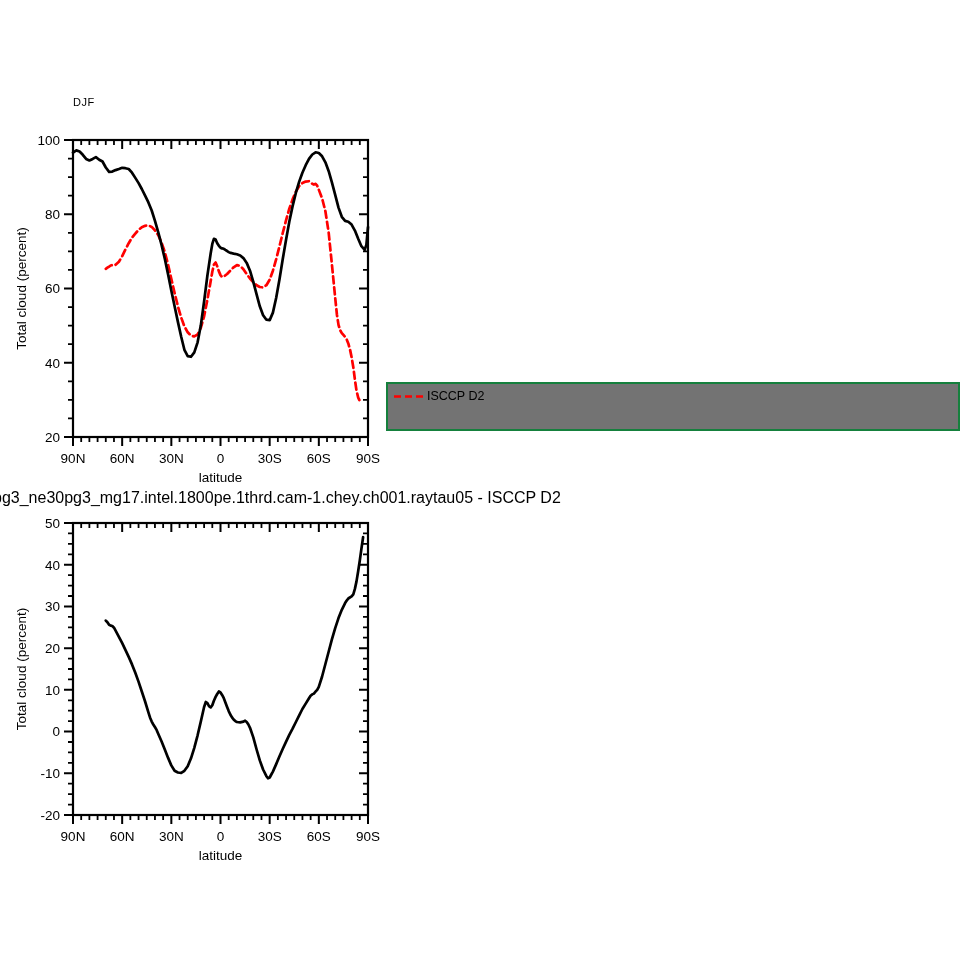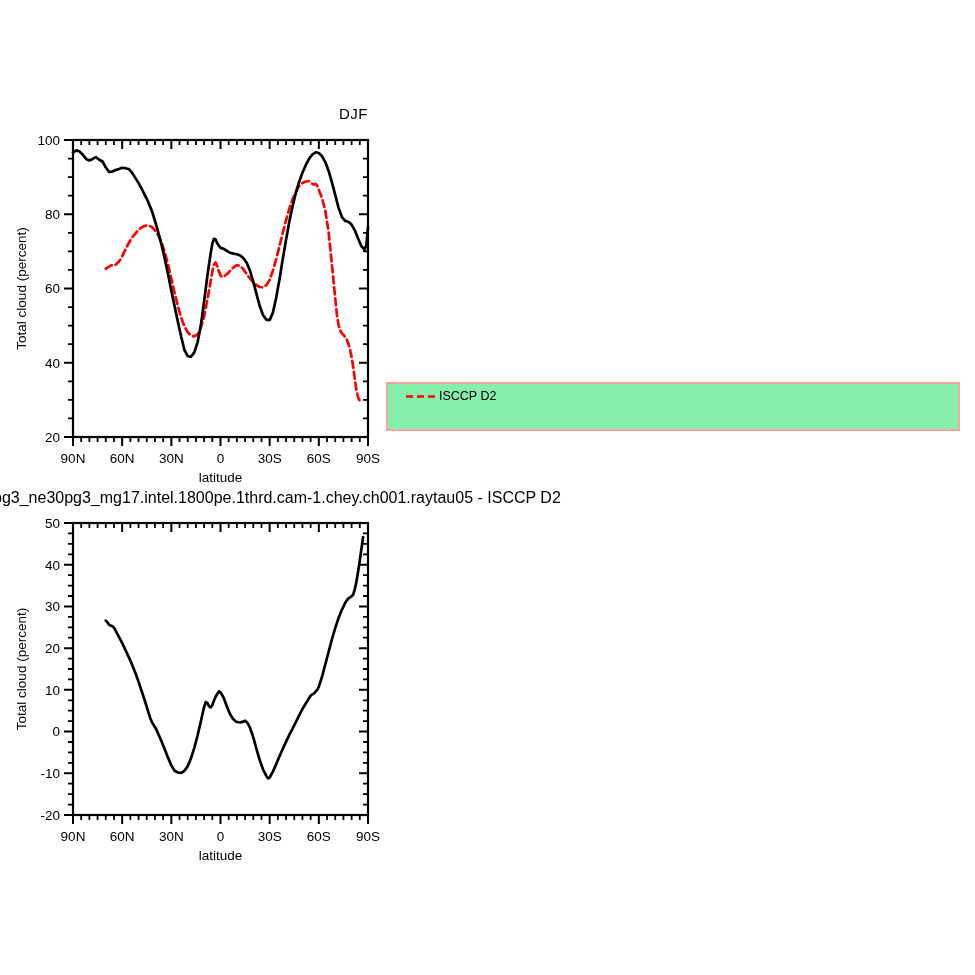--- a/index.html
+++ b/index.html
@@ -1,25 +1,25 @@
 <!DOCTYPE html>
 <html><head>
 <meta charset="utf-8">
 <style>
   html,body{margin:0;padding:0;background:#ffffff;}
   body{font-family:"Liberation Sans","DejaVu Sans",sans-serif;color:#000;}
   .stage{position:relative;width:975px;height:975px;background:#fff;overflow:hidden;}
   #plots{position:absolute;left:0;top:0;}
   #plots text{font-family:"Liberation Sans","DejaVu Sans",sans-serif;fill:#000;}
-  .chart-title{position:absolute;left:73px;top:105px;width:295px;text-align:right;
-               font-size:15px;letter-spacing:0.5px;}
+  .chart-title{position:absolute;left:73px;top:96px;width:295px;text-align:left;
+               font-size:11px;letter-spacing:0.5px;}
   .diff-title{position:absolute;left:-7px;top:489px;font-size:16px;white-space:nowrap;}
   .legend{position:absolute;left:386px;top:382px;width:574px;height:49px;
-          border:2px solid #fca5a5;box-sizing:border-box;background:#86efac;
-          display:flex;flex-direction:column;padding:1px 0 0 18px;}
+          border:2px solid #15803d;box-sizing:border-box;background:#737373;
+          display:flex;flex-direction:column;padding:1px 0 0 6px;}
   .legend-row{display:flex;align-items:center;height:22.5px;}
   .legend-row svg{flex:0 0 auto;}
   .legend-label{font-size:12.5px;white-space:nowrap;margin-left:1px;line-height:1;}
 </style>
 </head>
 <body>
 
 <div class="stage">
   <svg id="plots" width="975" height="975" viewBox="0 0 975 975">
       <g>

